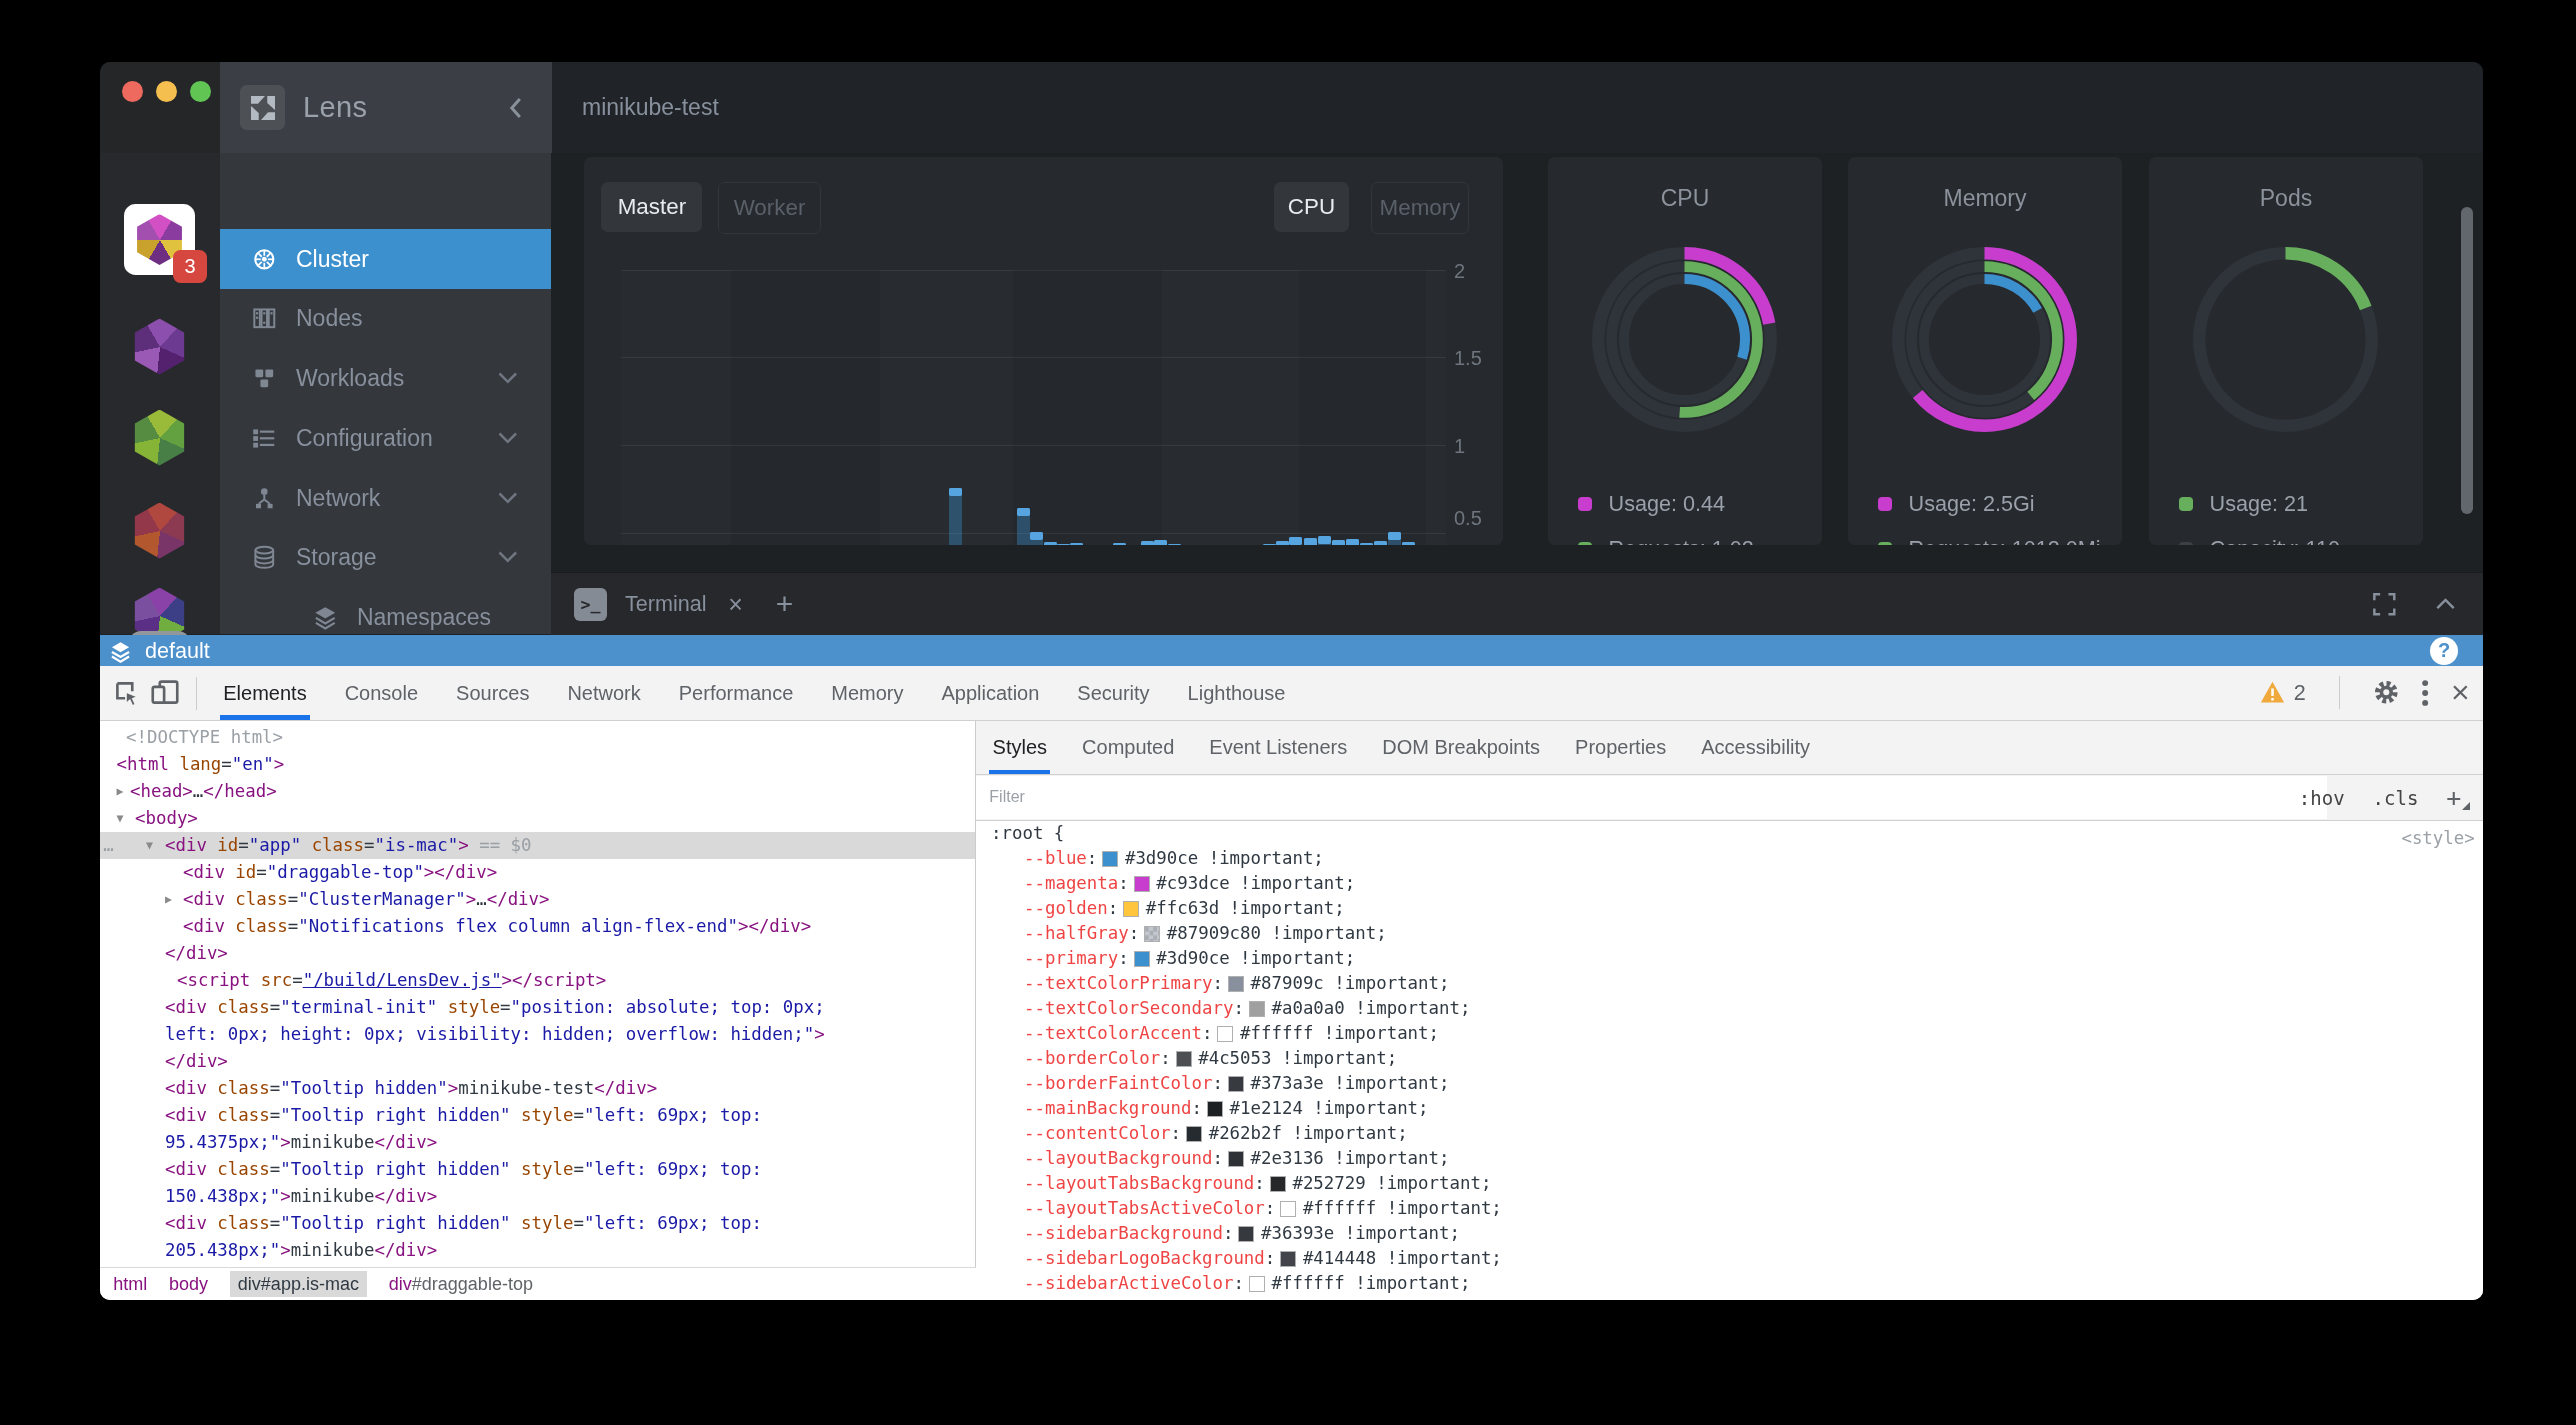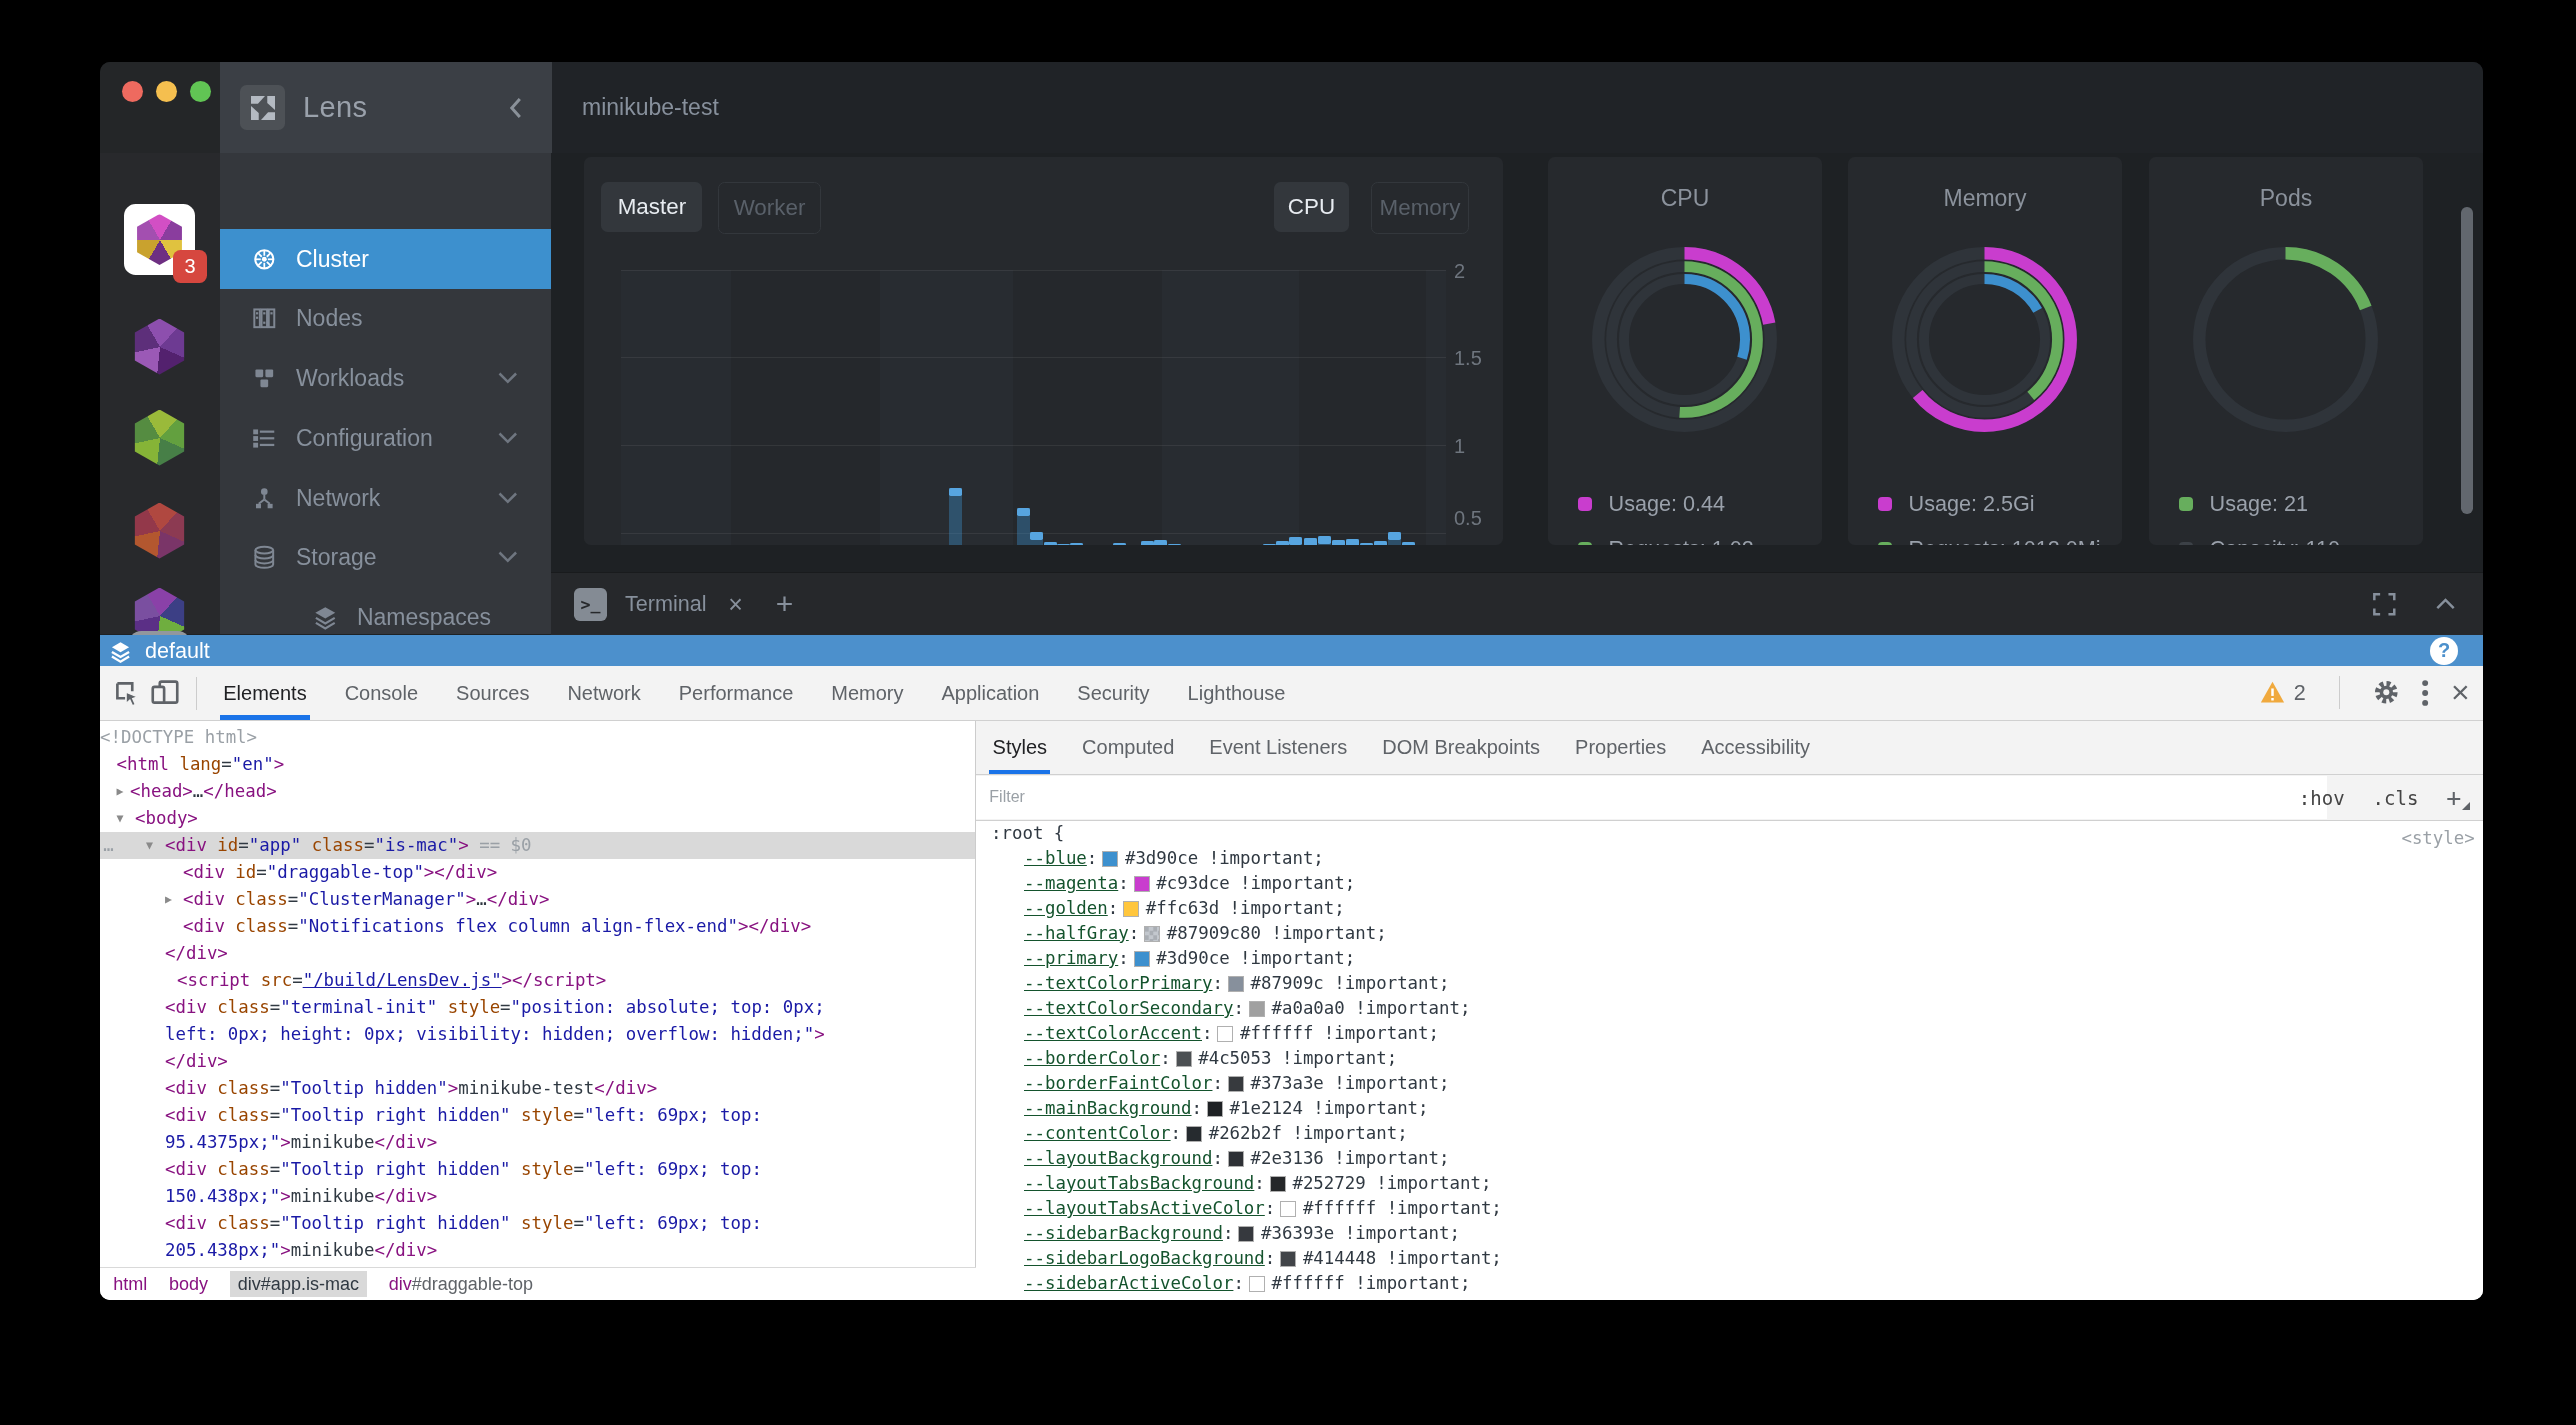--- a/index.html
+++ b/index.html
@@ -104,21 +104,21 @@
   .filterrow{height:45px;background:#f3f3f3;border-bottom:0.8px solid #d0d0d0;position:relative;}
   .filterinput{position:absolute;left:0;top:0.8px;width:1336px;height:41px;background:#fff;border:none;outline:none;font-size:16px;color:#333;padding-left:13.3px;}
   .filterinput::placeholder{color:#9aa0a6;}
   .pseudo-btns{position:absolute;right:21.6px;top:0;height:45px;display:flex;align-items:center;gap:28px;font-family:"DejaVu Sans Mono",monospace;font-size:19px;color:#444;}
   .plusbtn{position:relative;font-size:25px;color:#5f6368;}
   .plusbtn::after{content:"";position:absolute;right:-8.3px;bottom:1.7px;border-left:8.3px solid transparent;border-bottom:8.3px solid #5f6368;}
   .rules{position:absolute;left:0;top:99px;right:0;bottom:0;font-family:"DejaVu Sans Mono",monospace;font-size:17.4px;color:#303942;}
   .styletag{position:absolute;right:8.3px;top:8.3px;color:#9aa0a6;font-size:17.4px;font-family:"DejaVu Sans Mono",monospace;}
   .sel-line{padding-left:15px;height:26px;line-height:26px;}
   .sl{padding-left:48px;height:25px;line-height:25px;white-space:pre;display:flex;align-items:center;}
-  .sl .pname{color:#14532d;text-decoration:underline;}
+  .sl .pname{color:#ef4444;}
   .swatch{display:inline-block;width:14px;height:14px;border:0.8px solid #b0b0b0;margin:0 6.6px 0 5px;flex:none;}
 
   svg{display:block;}
 </style>
 </head>
 <body>
 
 <div class="window">
 
   <div class="titlebar">
@@ -480,21 +480,21 @@
           <circle cx="5" cy="5" r="3.6" fill="#5f6368"></circle>
             <circle cx="5" cy="17" r="3.6" fill="#5f6368"></circle>
             <circle cx="5" cy="29" r="3.6" fill="#5f6368"></circle>
         </svg>
         <div class="dt-close">×</div>
       </div>
     </div>
 
     <div class="dt-left" id="codePane">
         <div style="padding-top: 3.3px;">
-          <div class="cl"><span style="padding-left: 0; display: inline-block;"><span class="tk-g">&lt;!DOCTYPE html&gt;</span></span></div>
+          <div class="cl"><span style="padding-left: 26px; display: inline-block;"><span class="tk-g">&lt;!DOCTYPE html&gt;</span></span></div>
           <div class="cl"><span style="padding-left: 16.6px; display: inline-block;"><span class="tk-t">&lt;html </span><span class="tk-a">lang</span><span class="tk-p">=</span><span class="tk-v">"en"</span><span class="tk-t">&gt;</span></span></div>
           <div class="cl"><div class="arr" style="left: 16.6px;">▶</div><span style="padding-left: 30px; display: inline-block;"><span class="tk-t">&lt;head&gt;</span><span class="tk-p">…</span><span class="tk-t">&lt;/head&gt;</span></span></div>
           <div class="cl"><div class="arr" style="left: 16.6px;">▼</div><span style="padding-left: 35px; display: inline-block;"><span class="tk-t">&lt;body&gt;</span></span></div>
           <div class="cl hl"><div class="gut">…</div><div class="arr" style="left: 46px;">▼</div><span style="padding-left: 65px; display: inline-block;"><span class="tk-t">&lt;div </span><span class="tk-a">id</span><span class="tk-p">=</span><span class="tk-v">"app"</span><span class="tk-p"> </span><span class="tk-a">class</span><span class="tk-p">=</span><span class="tk-v">"is-mac"</span><span class="tk-t">&gt;</span><span class="tk-g"> == $0</span></span></div>
           <div class="cl"><span style="padding-left: 83px; display: inline-block;"><span class="tk-t">&lt;div </span><span class="tk-a">id</span><span class="tk-p">=</span><span class="tk-v">"draggable-top"</span><span class="tk-t">&gt;&lt;/div&gt;</span></span></div>
           <div class="cl"><div class="arr" style="left: 65px;">▶</div><span style="padding-left: 83px; display: inline-block;"><span class="tk-t">&lt;div </span><span class="tk-a">class</span><span class="tk-p">=</span><span class="tk-v">"ClusterManager"</span><span class="tk-t">&gt;</span><span class="tk-p">…</span><span class="tk-t">&lt;/div&gt;</span></span></div>
           <div class="cl"><span style="padding-left: 83px; display: inline-block;"><span class="tk-t">&lt;div </span><span class="tk-a">class</span><span class="tk-p">=</span><span class="tk-v">"Notifications flex column align-flex-end"</span><span class="tk-t">&gt;&lt;/div&gt;</span></span></div>
           <div class="cl"><span style="padding-left: 65px; display: inline-block;"><span class="tk-t">&lt;/div&gt;</span></span></div>
           <div class="cl"><span style="padding-left: 77px; display: inline-block;"><span class="tk-t">&lt;script </span><span class="tk-a">src</span><span class="tk-p">=</span><span class="tk-l">"/build/LensDev.js"</span><span class="tk-t">&gt;&lt;/script&gt;</span></span></div>
           <div class="cl"><span style="padding-left: 65px; display: inline-block;"><span class="tk-t">&lt;div </span><span class="tk-a">class</span><span class="tk-p">=</span><span class="tk-v">"terminal-init"</span><span class="tk-p"> </span><span class="tk-a">style</span><span class="tk-p">=</span><span class="tk-v">"position: absolute; top: 0px;</span></span></div>

